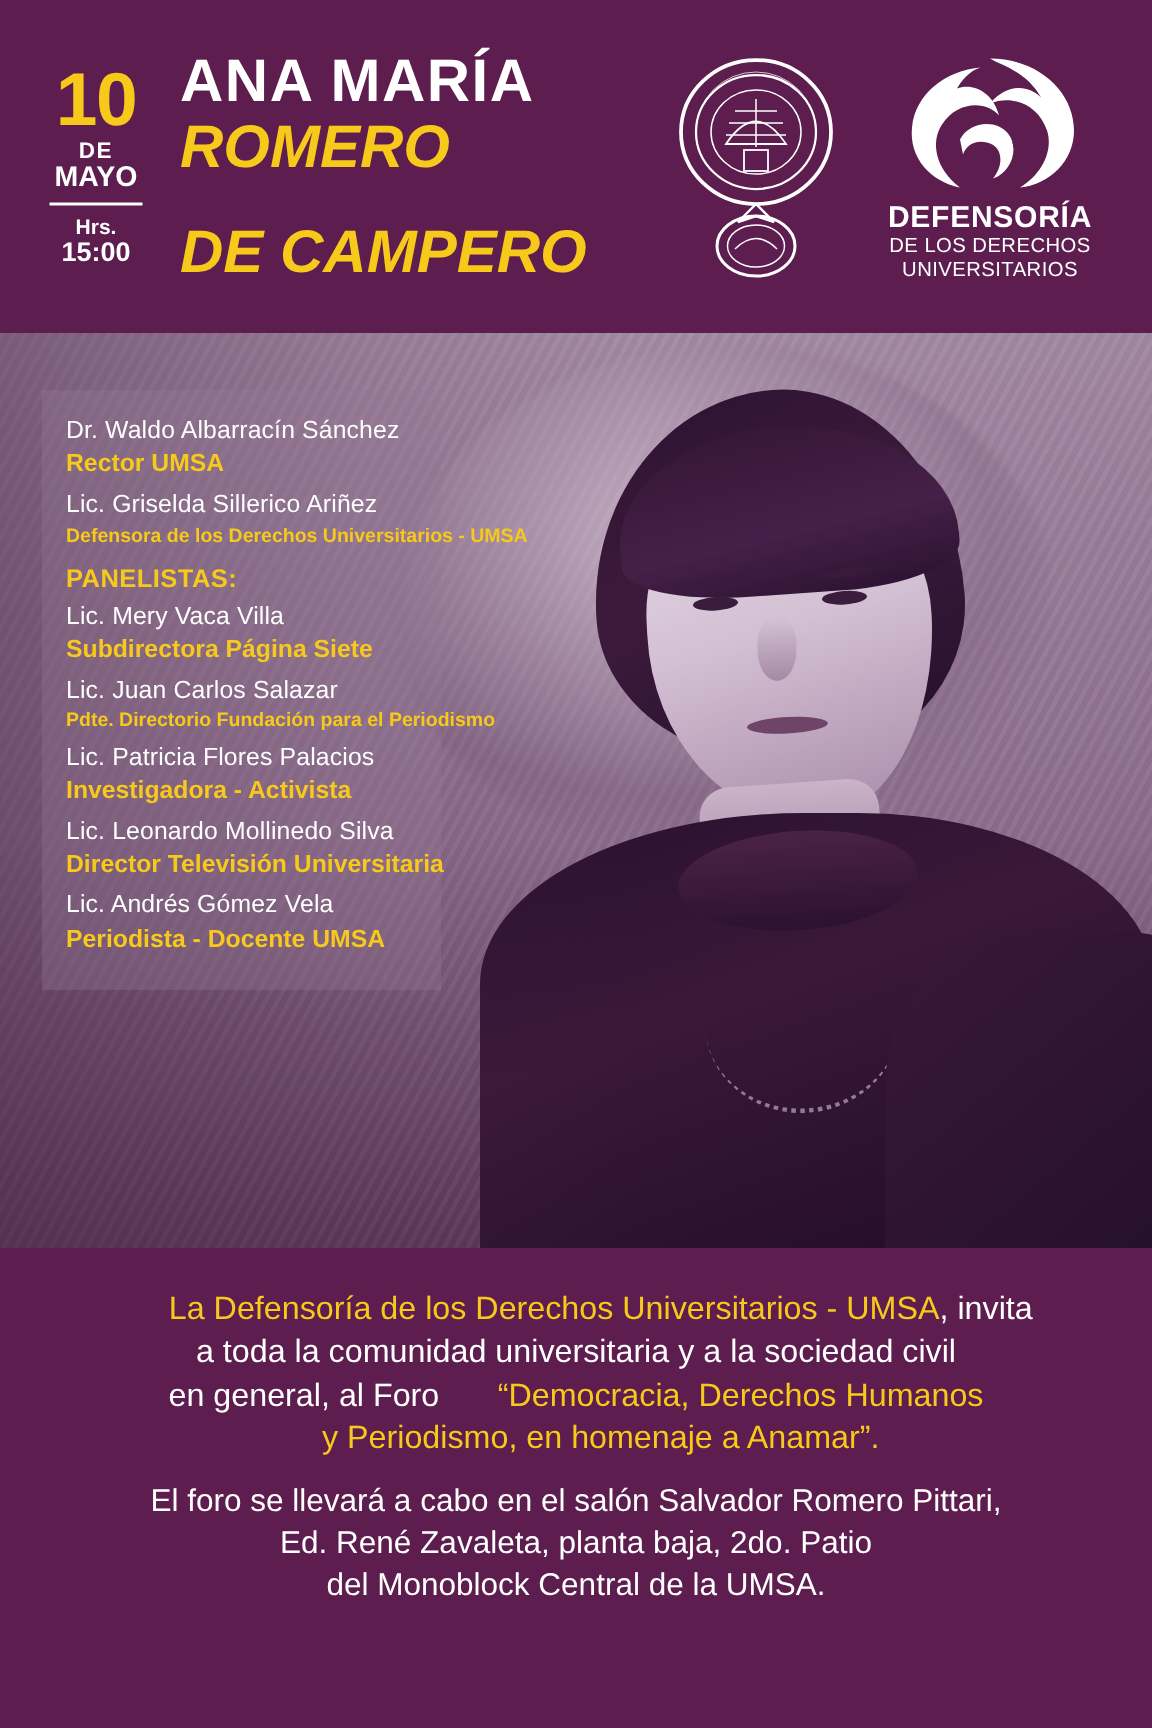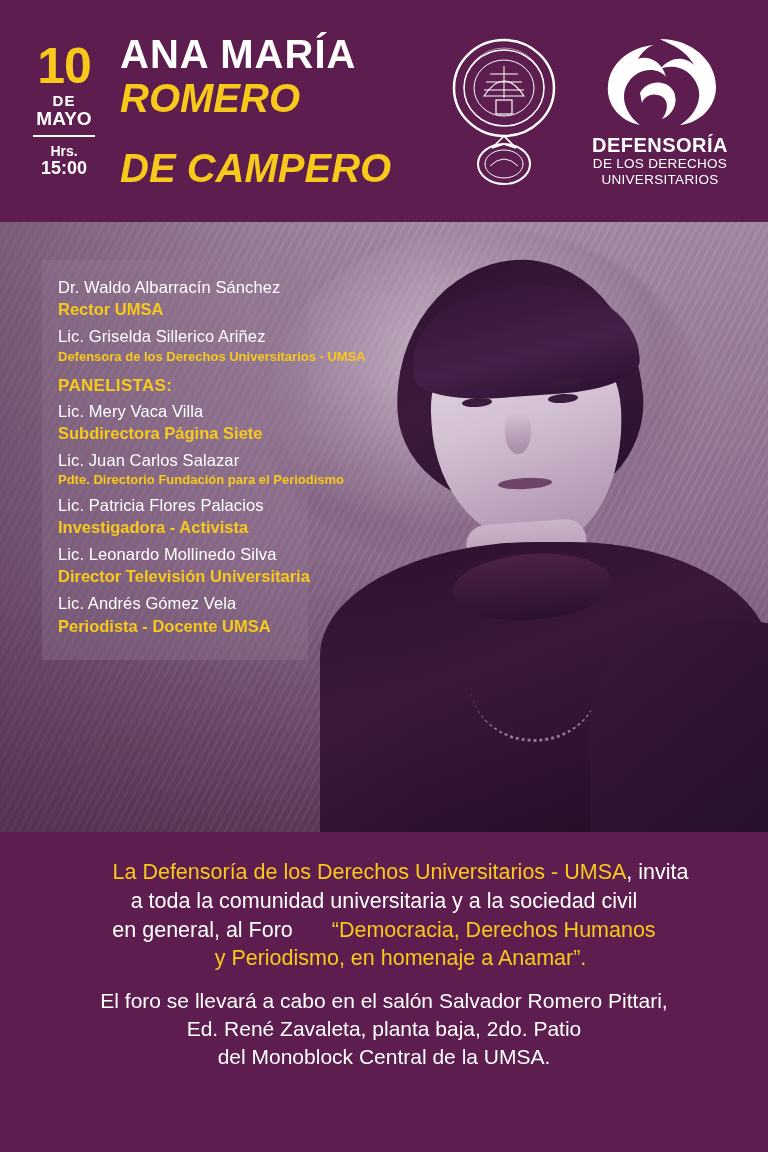--- a/index.html
+++ b/index.html
@@ -232,21 +232,21 @@
     transform: rotate(-4deg);
   }
   .p-shadow {
     position: absolute; inset: 0;
     background: linear-gradient(90deg, rgba(75,40,72,0.45) 0%, rgba(75,40,72,0.12) 32%, rgba(0,0,0,0) 55%);
   }
 
   
   .speakers {
     position: absolute;
-    left: 42px; top: 38px;
+    left: 28px; top: 38px;
     width: 266px;
     padding: 16px 14px 18px 16px;
     background: rgba(150,120,150,0.32);
   }
   .sp-name {
     color: #ffffff;
     font-size: 16.5px;
     line-height: 1.35;
     letter-spacing: 0.1px;
     white-space: nowrap;

